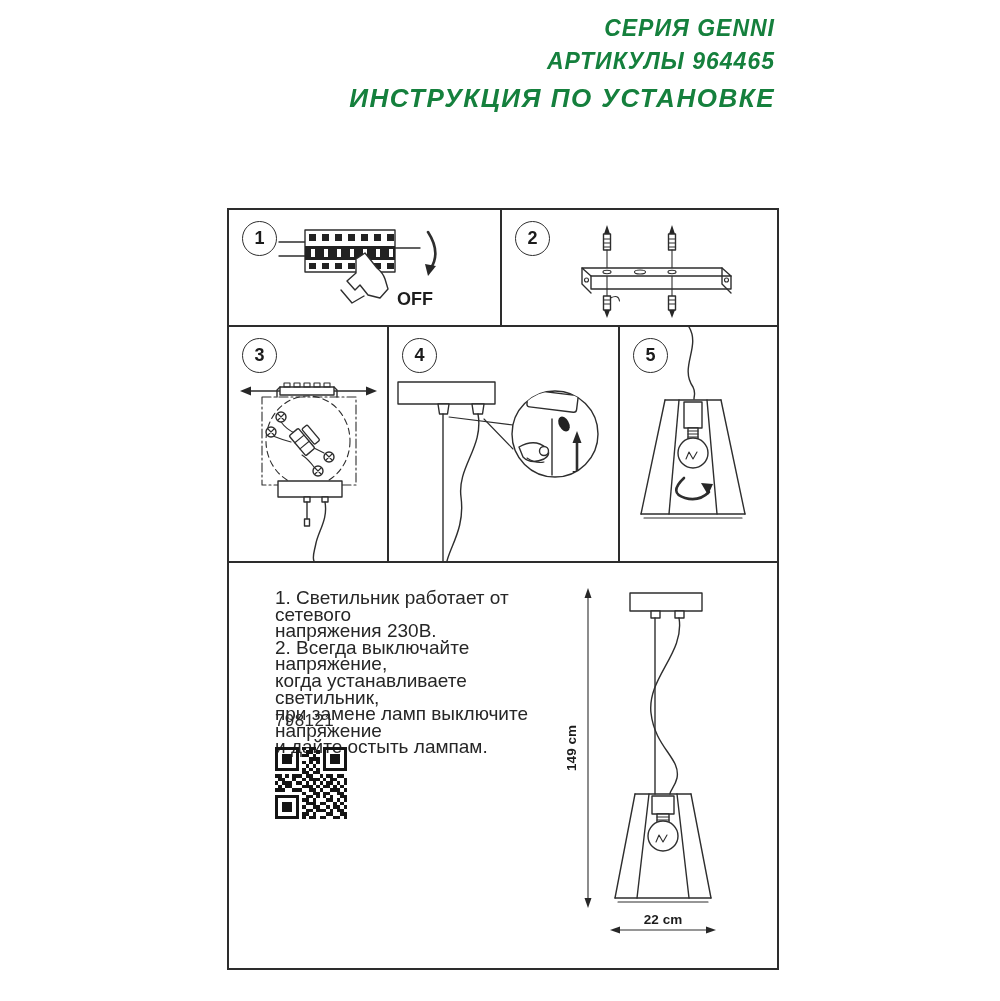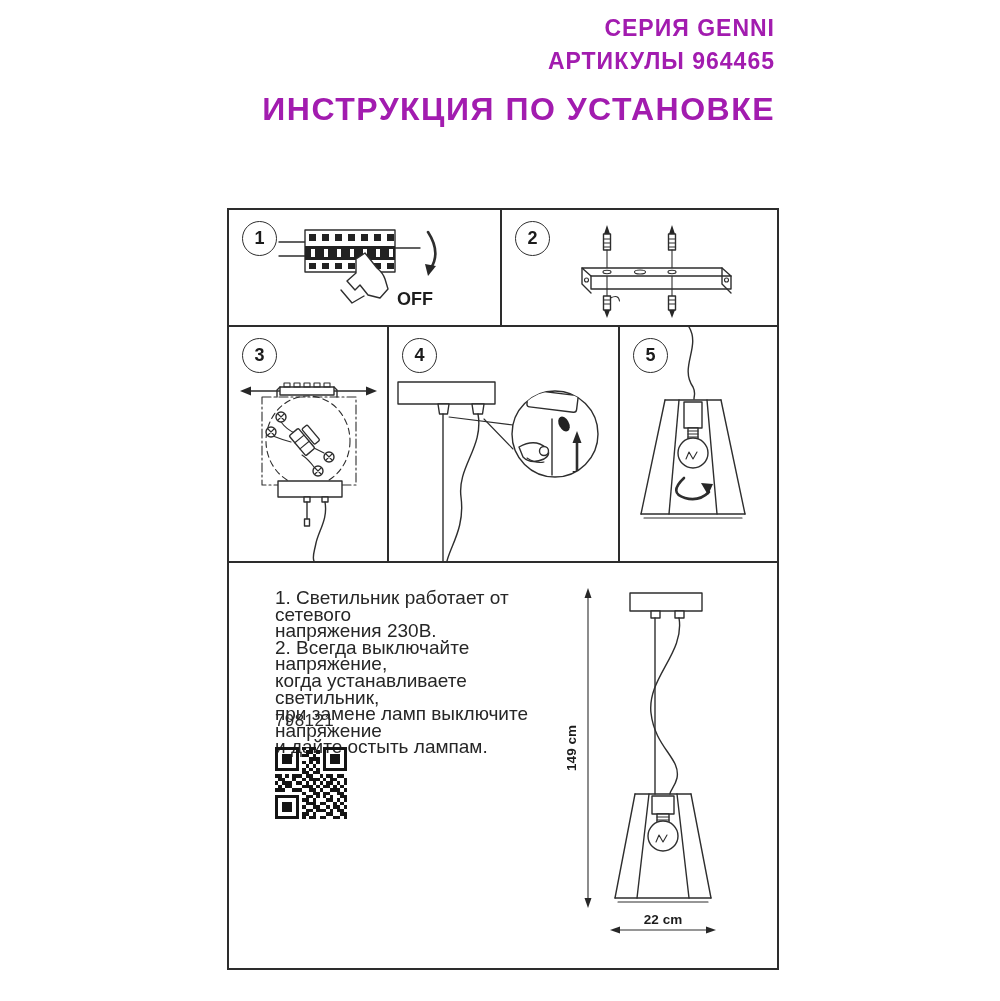--- a/index.html
+++ b/index.html
@@ -1,21 +1,21 @@
 <!DOCTYPE html>
 <html><head>
 <meta charset="utf-8">
 <style>
   html,body{margin:0;padding:0;background:#fff;}
   .page{position:relative;width:1000px;height:1001px;background:#ffffff;overflow:hidden;
         font-family:"Liberation Sans",sans-serif;color:#1d1d1d;}
   
-  .hdr{position:absolute;right:225px;text-align:right;font-weight:700;color:#a21caf;}
+  .hdr{position:absolute;right:225px;text-align:right;font-weight:700;color:#15803d;font-style:italic;}
   .hdr-top{top:12px;font-size:23px;line-height:33px;letter-spacing:1px;}
-  .hdr-title{top:94px;font-size:32px;line-height:31px;letter-spacing:1.5px;}
+  .hdr-title{top:83px;font-size:26px;line-height:31px;letter-spacing:1.5px;}
   
   .box{position:absolute;left:227px;top:208px;width:552px;height:762px;
        border:2px solid #2d2d2d;box-sizing:border-box;background:#fff;}
   .row{display:flex;box-sizing:border-box;}
   .row1{height:117px;border-bottom:2px solid #2d2d2d;}
   .row2{height:236px;border-bottom:2px solid #2d2d2d;}
   .row3{position:relative;height:403px;}
   .cell{position:relative;box-sizing:border-box;height:100%;overflow:hidden;}
   .c1{width:273px;border-right:2px solid #2d2d2d;}
   .c2{flex:1;}

